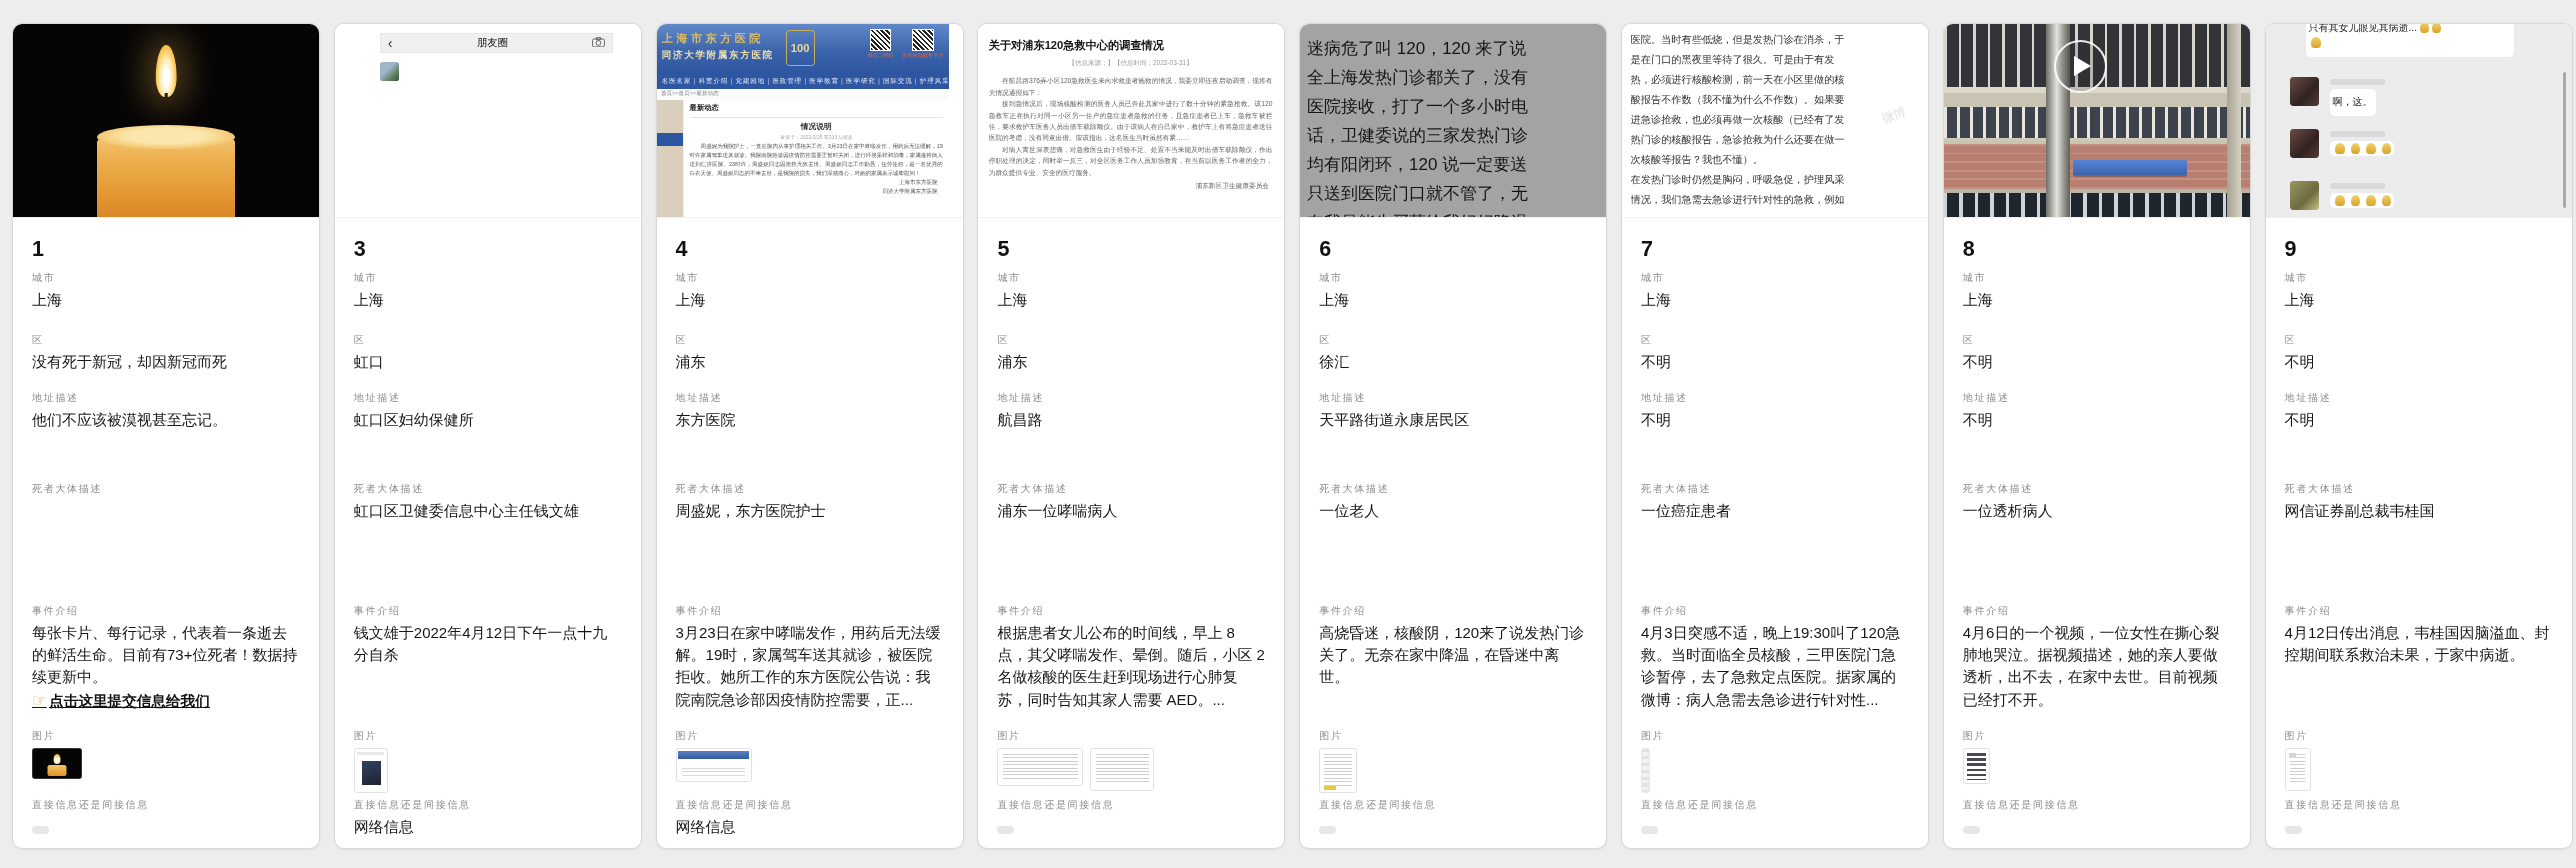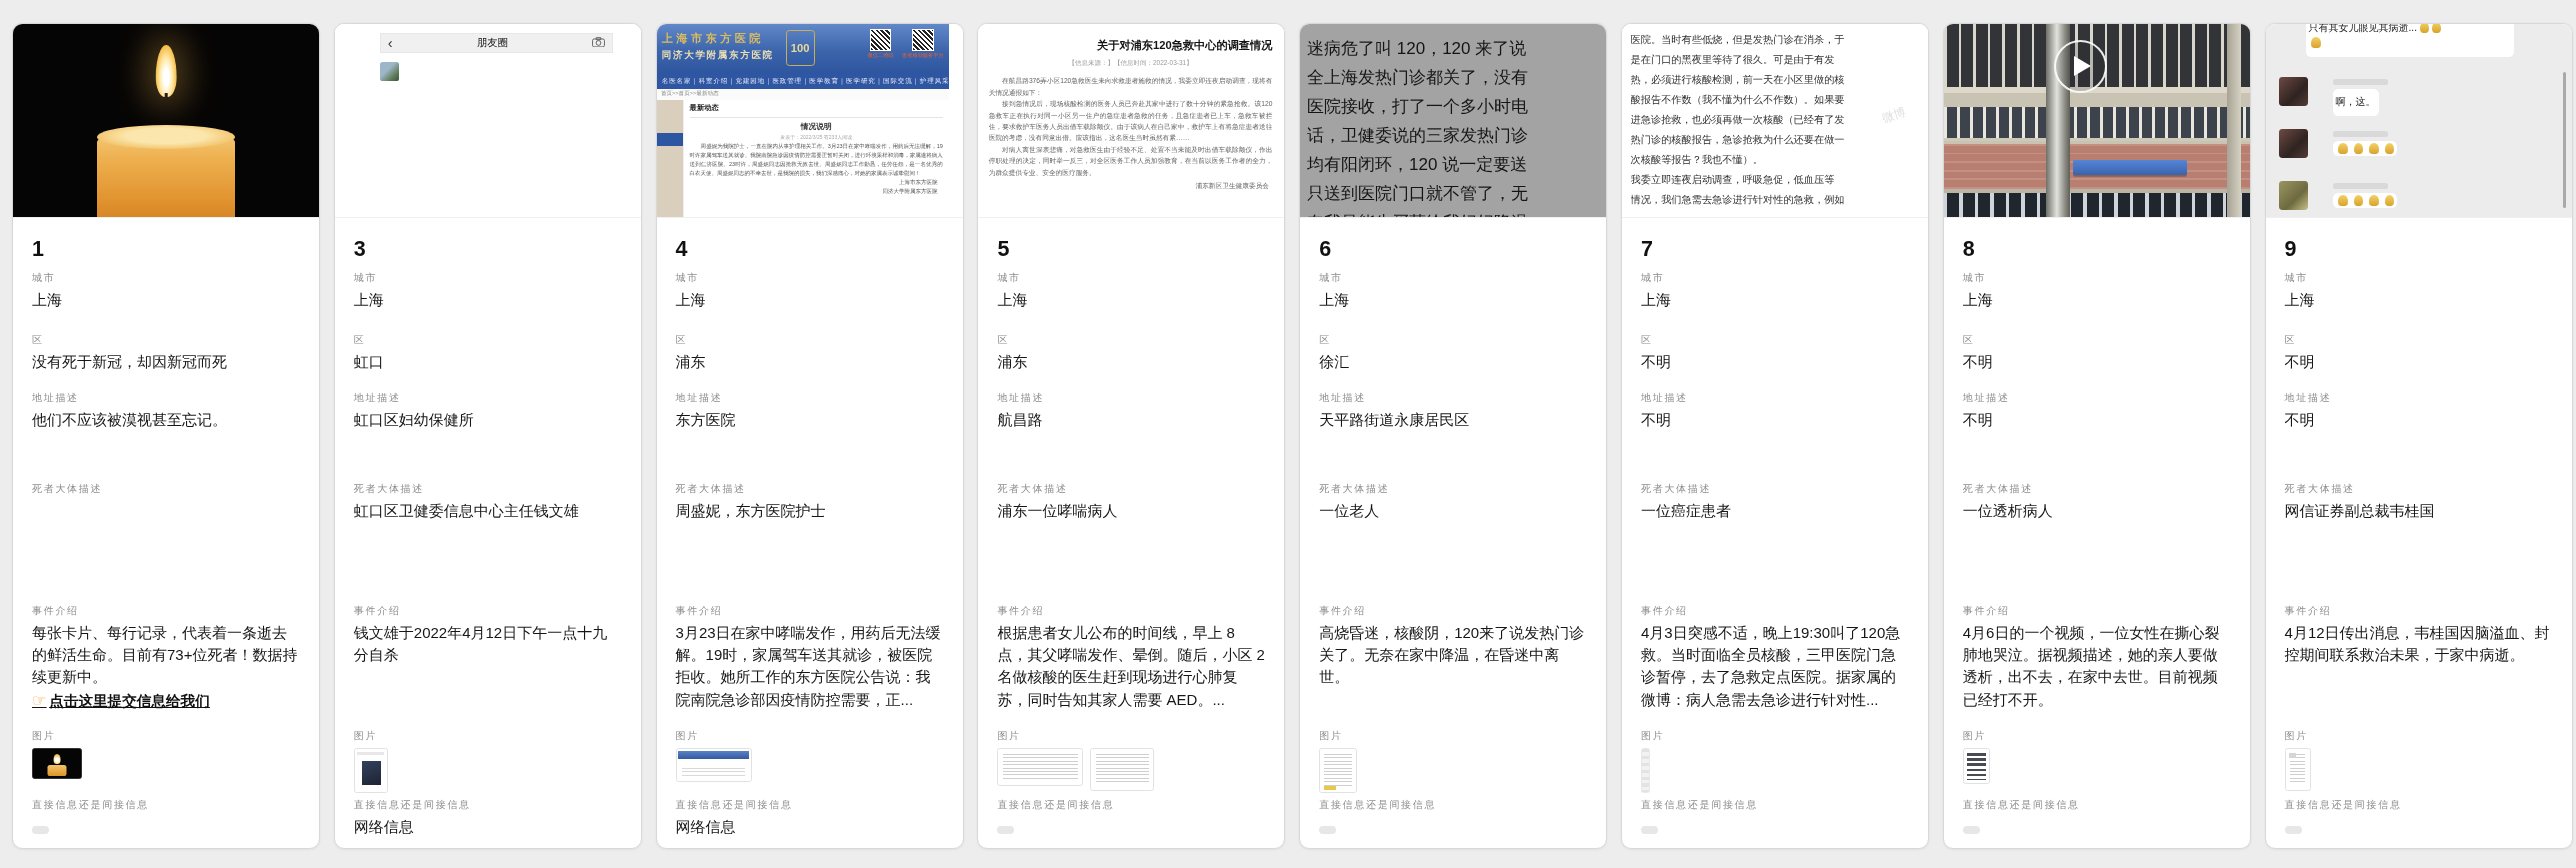--- a/index.html
+++ b/index.html
@@ -97,21 +97,21 @@
   .h-side::after{content:"";position:absolute;left:0;right:0;top:33px;height:13px;background:#2c55a2}
   .h-main{flex:1;background:#fff;padding:0.9px 6px 0;border-left:0.9px solid #eee;overflow:hidden}
   .h-sec{font-size:7.3px;font-weight:700;color:#222;padding:2.6px 0 3.4px;border-bottom:0.9px solid #e4e4e4}
   .h-doct{text-align:center;font-size:7.7px;font-weight:700;color:#333;margin-top:4.3px}
   .h-docm{text-align:center;font-size:5px;color:#aaa;margin:1.7px 0 2.6px}
   .h-docb{font-size:5.5px;color:#555;line-height:1.6;text-align:justify;text-indent:2em}
   .h-sign{font-size:5.5px;color:#555;text-align:right;margin-top:1.7px;padding-right:5.2px}
 
   
   .cov-govdoc{background:#fff;padding:13.8px 12px 0 10.3px}
-  .gd-title{font-size:11.2px;font-weight:700;color:#151515;text-align:right}
+  .gd-title{font-size:11.2px;font-weight:700;color:#151515;text-align:left}
   .gd-meta{font-size:6.5px;color:#9b9b9b;text-align:center;margin:6px 0 7.7px}
   .gd-body .tline{font-size:6.7px;color:#636363;line-height:1.7;text-align:justify;text-indent:2em}
   .gd-body .tline:last-child{text-align:right;text-indent:0;padding-right:3.4px;margin-top:1.7px}
 
   
   .cov-bigtext{background:#a3a3a3;padding:10.3px 3.4px 0 6.9px}
   .cov-bigtext .tline{font-size:17px;line-height:29px;color:#151515;white-space:nowrap;overflow:hidden}
 
   
   .cov-smalltext{background:#fff;padding:6px 1.7px 0 8.6px}
@@ -129,21 +129,21 @@
   .v-pole{position:absolute;top:0;bottom:0;left:102px;width:24px;background:linear-gradient(90deg,#6f6f6a,#e3e3de 45%,#8a8a82 80%,#5f5f58)}
   .v-frame{position:absolute;top:0;bottom:0;right:8.6px;width:13.8px;background:linear-gradient(90deg,#a8a394,#d5d2c3)}
   .v-play{position:absolute;left:110px;top:15.5px;width:53px;height:53px;border:2.6px solid rgba(255,255,255,.9);border-radius:50%;
      background:rgba(40,40,40,.18);display:flex;align-items:center;justify-content:center}
   .v-tri{width:0;height:0;border-left:17px solid #fff;border-top:10.3px solid transparent;border-bottom:10.3px solid transparent;margin-left:5.2px}
 
   
   .cov-chat{background:#ececec}
   .c-bub{background:#fff;border-radius:5.2px;padding:6px 3px;font-size:10px;color:#222;width:fit-content;max-width:208px;line-height:14.6px}
   .c-bub1{position:absolute;left:40px;top:-8.6px;width:208px}
-  .c-row{position:absolute;left:13px;display:flex;gap:25px}
+  .c-row{position:absolute;left:24px;display:flex;gap:11px}
   .c-row2{top:53px}.c-row3{top:105px}.c-row4{top:157px}
   .c-ava{width:29px;height:29px;border-radius:3.4px;flex:none}
   .a1{background:linear-gradient(135deg,#6d4a45,#2f2320 60%,#543c36)}
   .a2{background:linear-gradient(135deg,#9a9660,#6e6a40 60%,#c9c08a)}
   .c-name{width:55px;height:6px;border-radius:2.6px;background:#d9d9d9;margin:1.7px 0 4.3px}
   .pray{display:inline-block;width:9.5px;height:11.2px;border-radius:50% 50% 38% 38%/58% 58% 42% 42%;
      background:linear-gradient(180deg,#f2d267,#daa22c);vertical-align:-1.7px;margin-left:2.6px}
   .prays{display:flex;gap:3.4px;align-items:center;height:14.6px}
   .c-scroll{position:absolute;right:5.2px;top:48px;width:3.4px;height:136px;border-radius:1.7px;background:#a9a9a9}
 </style>
@@ -477,21 +477,21 @@
     <div class="cover">
 
       <div class="cov cov-smalltext">
           <div class="tline">医院。当时有些低烧，但是发热门诊在消杀，于</div>
           <div class="tline">是在门口的黑夜里等待了很久。可是由于有发</div>
           <div class="tline">热，必须进行核酸检测，前一天在小区里做的核</div>
           <div class="tline">酸报告不作数（我不懂为什么不作数）。如果要</div>
           <div class="tline">进急诊抢救，也必须再做一次核酸（已经有了发</div>
           <div class="tline">热门诊的核酸报告，急诊抢救为什么还要在做一</div>
           <div class="tline">次核酸等报告？我也不懂）。</div>
-          <div class="tline">我委立即连夜启动调查，呼吸急促，低血压等</div>
+          <div class="tline">在发热门诊时仍然是胸闷，呼吸急促，护理风采</div>
           <div class="tline">情况，我们急需去急诊进行针对性的急救，例如</div>
         </div>
 
     </div>
 
     <div class="cbody">
       <div class="num">7</div>
 
       <div class="slot-city">
         <div class="flabel">城市</div>

